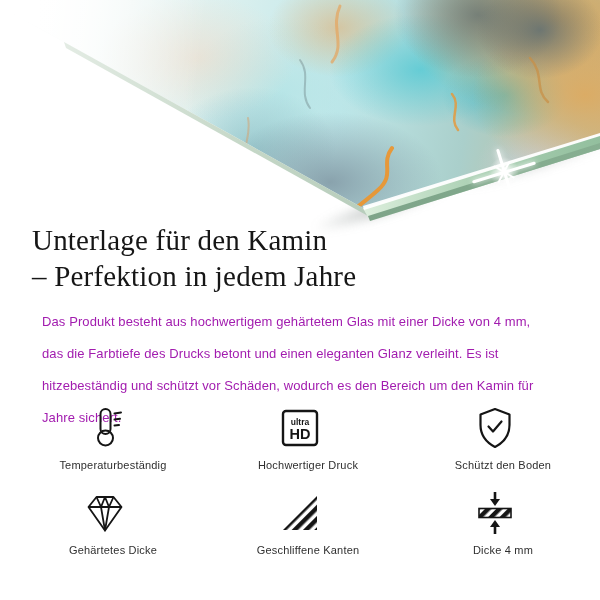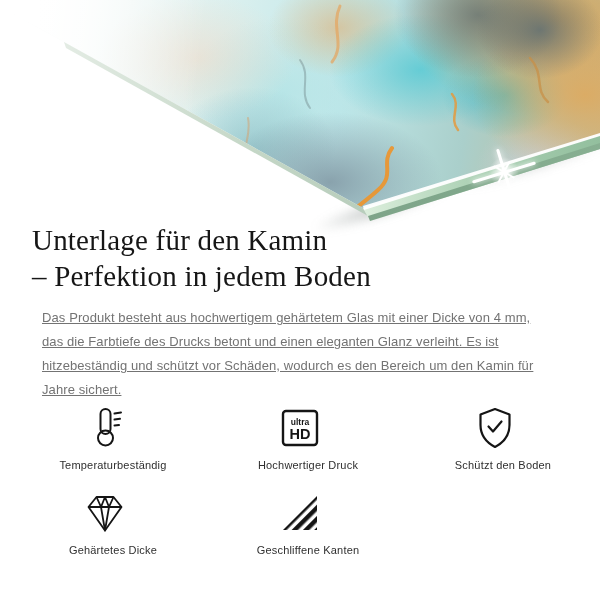--- a/index.html
+++ b/index.html
@@ -59,21 +59,21 @@
   .sp-ray-v{left:-1.5px;top:-24px;width:3px;height:48px;border-radius:2px;
     transform:rotate(-17deg);box-shadow:0 0 6px #fff;}
   .sp-ray-d1{left:-12px;top:-1px;width:24px;height:2px;border-radius:2px;transform:rotate(30deg);}
   .sp-ray-d2{left:-12px;top:-1px;width:24px;height:2px;border-radius:2px;transform:rotate(118deg);}
 
   
   .heading{position:absolute;left:32px;top:222px;
     font-family:"Liberation Serif","DejaVu Serif",serif;font-size:29px;line-height:36px;
     font-weight:400;color:#161616;letter-spacing:0.2px;}
   .desc{position:absolute;left:42px;top:306px;width:508px;
-    font-size:13px;line-height:24px;color:#737373;letter-spacing:0.1px;text-decoration:underline;}
+    font-size:13px;line-height:32px;color:#a21caf;letter-spacing:0.1px;}
 
   
   .features{position:absolute;left:15px;top:404px;width:570px;
     display:grid;grid-template-columns:180px 180px 180px;column-gap:15px;row-gap:18px;}
   .feature{display:flex;flex-direction:column;align-items:center;}
   .icon-wrap{width:48px;height:48px;display:flex;align-items:center;}
   .feature-label{margin-top:7px;font-size:11px;color:#2f2f2f;letter-spacing:0.2px;text-align:center;margin-left:16px;}
   .icon-wrap svg{display:block;}
   .svg-text{font-family:"Liberation Sans",sans-serif;font-weight:bold;fill:#151515;}
 </style>
@@ -114,21 +114,21 @@
     <div class="sp-glow"></div>
     <div class="sp-ray-d1"></div>
     <div class="sp-ray-d2"></div>
     <div class="sp-ray-h"></div>
     <div class="sp-ray-v"></div>
   </div>
 </div>
 
 <h1 class="heading" style="margin:0;">
   <span>Unterlage für den Kamin</span><br>
-  <span>– Perfektion in jedem Boden</span>
+  <span>– Perfektion in jedem Jahre</span>
 </h1>
 
 <p class="desc" style="margin:0;">Das Produkt besteht aus hochwertigem gehärtetem Glas mit einer Dicke von 4 mm, das die Farbtiefe des Drucks betont und einen eleganten Glanz verleiht. Es ist hitzebeständig und schützt vor Schäden, wodurch es den Bereich um den Kamin für Jahre sichert.</p>
 
 <div class="features">
 
   <div class="feature">
     <div class="icon-wrap">
       <svg width="48" height="48" viewBox="0 0 48 48" fill="none" stroke="#151515" stroke-width="2">
         <rect x="19.5" y="5" width="10" height="25" rx="5"></rect>
@@ -176,14 +176,26 @@
 
   <div class="feature">
     <div class="icon-wrap">
       <svg width="48" height="48" viewBox="0 0 48 48">
         <path d="M7 41 L41 7 L41 41 Z" fill="url(#hatch)"></path>
       </svg>
     </div>
     <span class="feature-label">Geschliffene Kanten</span>
   </div>
 
+  <div class="feature">
+    <div class="icon-wrap">
+      <svg width="48" height="48" viewBox="0 0 48 48">
+        <rect x="8" y="19.5" width="32" height="9" fill="url(#hatch)" stroke="#151515" stroke-width="1.6"></rect>
+        <path d="M24 3 V10" stroke="#151515" stroke-width="2.6"></path>
+        <path d="M19 10 L24 17 L29 10 Z" fill="#151515"></path>
+        <path d="M24 45 V38" stroke="#151515" stroke-width="2.6"></path>
+        <path d="M19 38 L24 31 L29 38 Z" fill="#151515"></path>
+      </svg>
+    </div>
+    <span class="feature-label">Dicke 4 mm</span>
+  </div>
 
 </div>
 
 </body></html>

